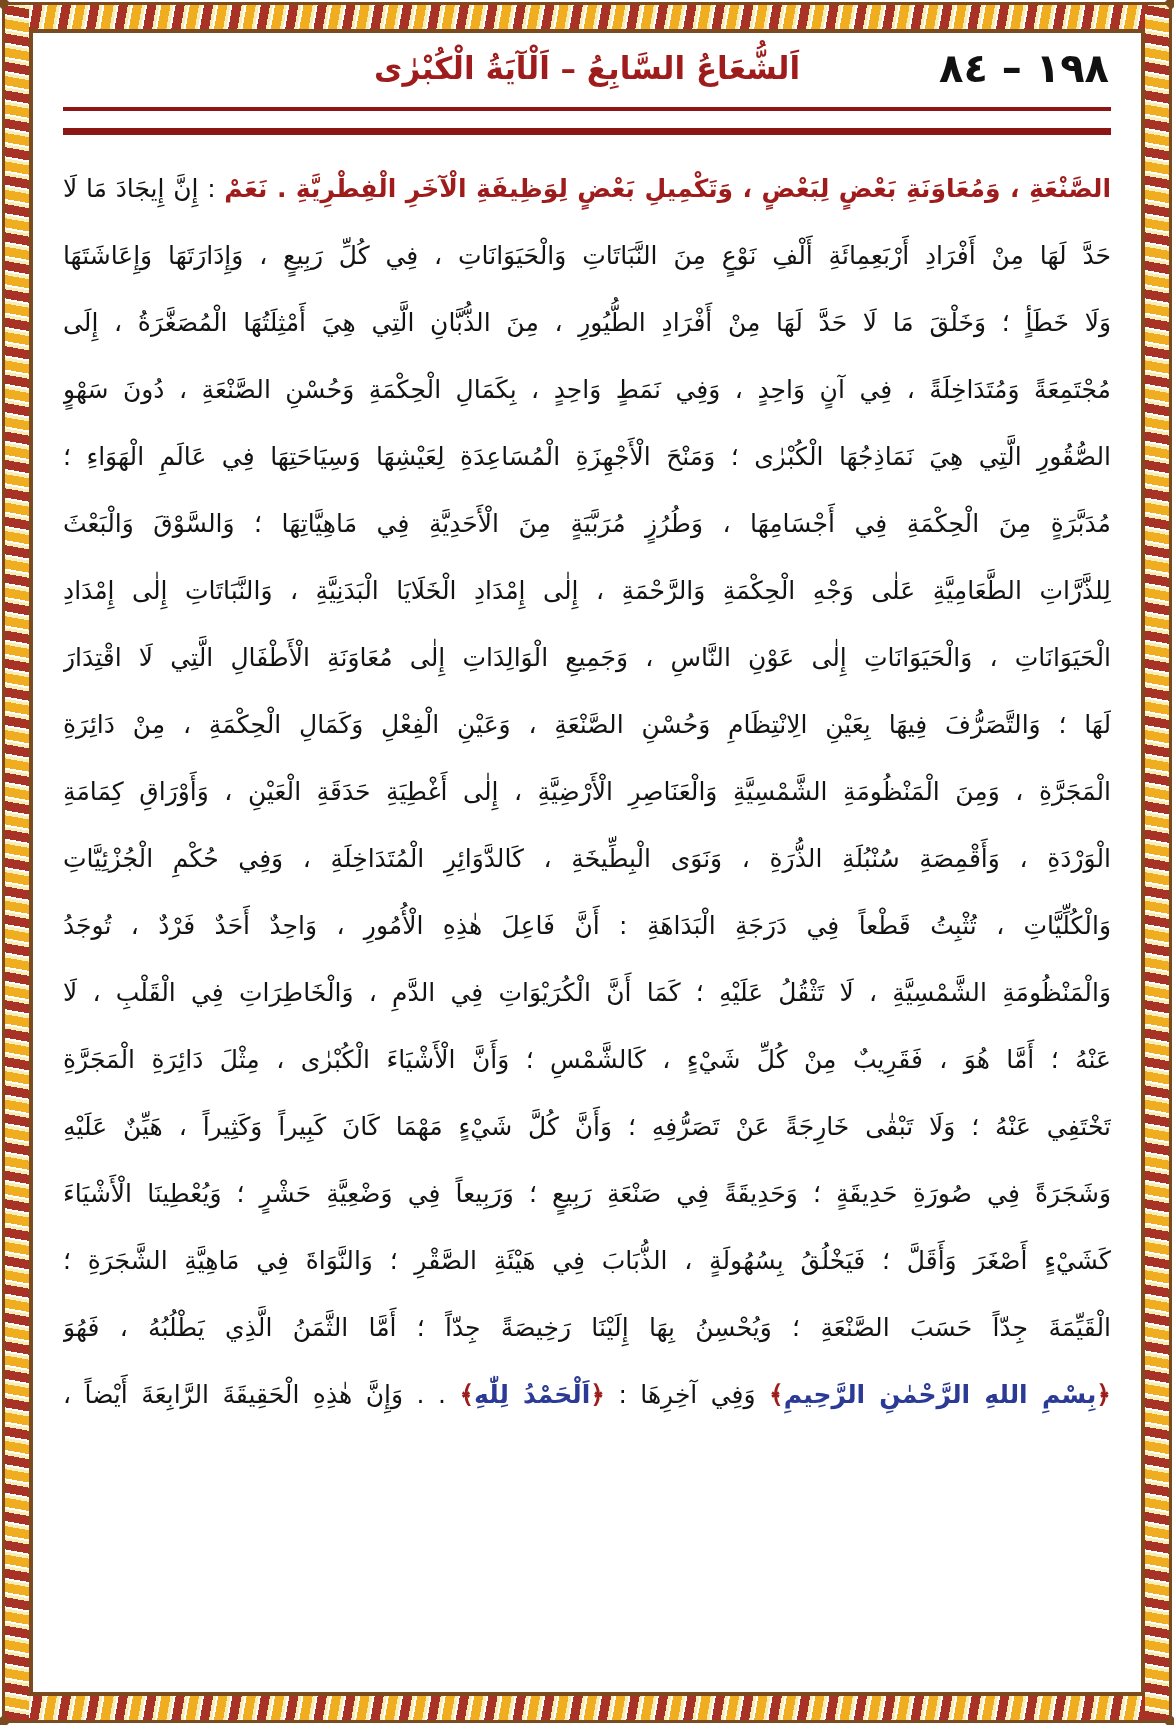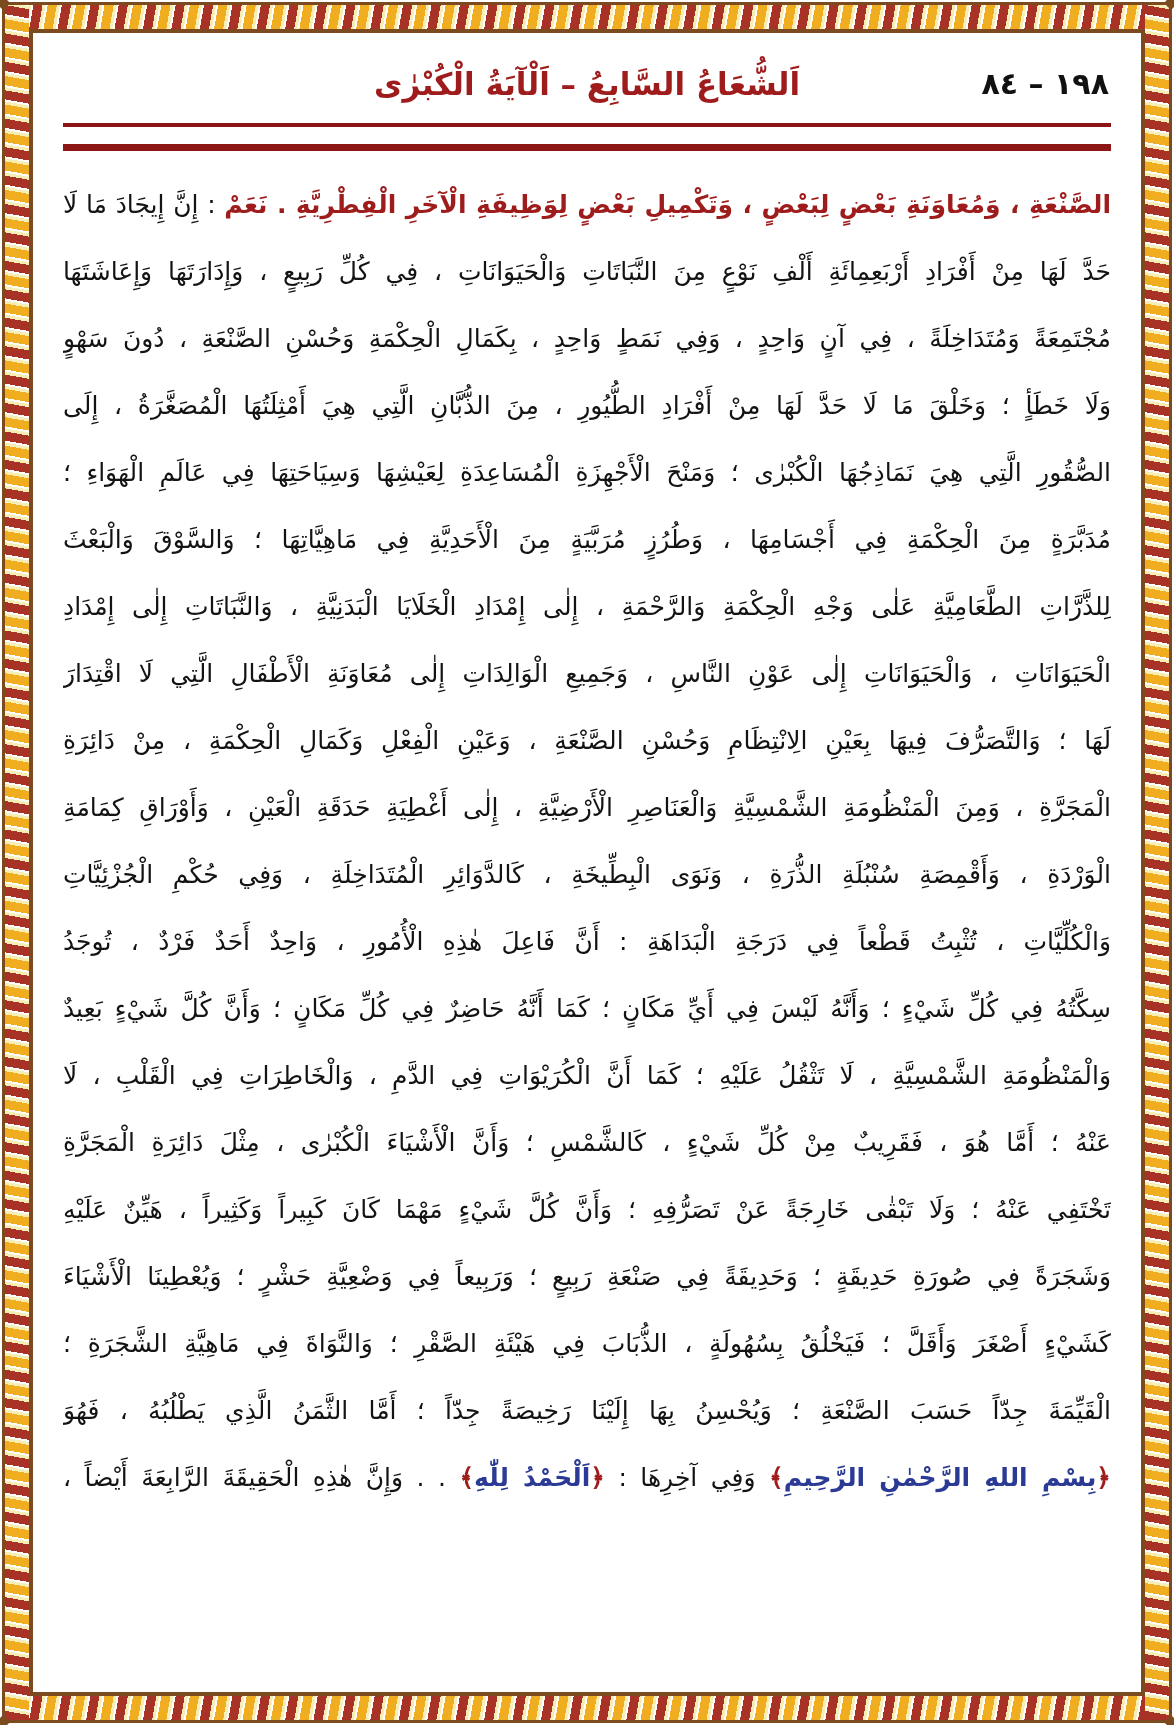--- a/index.html
+++ b/index.html
@@ -52,26 +52,26 @@
   .band-right{right:5px;}
   .corner{
     position:absolute;width:10px;height:10px;background:var(--brown);
     transform:rotate(45deg);pointer-events:none;
   }
   .corner-tl{top:-2px;left:-2px;}
   .corner-tr{top:-2px;right:-2px;}
   .corner-bl{bottom:-2px;left:-2px;}
   .corner-br{bottom:-2px;right:-2px;}
   
-  .content{position:absolute;inset:33px;padding:16px 30px 0 30px;box-sizing:border-box;}
+  .content{position:absolute;inset:33px;padding:0 30px 0 30px;box-sizing:border-box;}
   .header-row{position:relative;height:70px;direction:rtl;}
   .page-numbers{
     position:absolute;left:8px;top:0;
     direction:rtl;
-    font-size:30px;font-weight:bold;color:#111;line-height:70px;
+    font-size:40px;font-weight:bold;color:#111;line-height:70px;
   }
   
   .page-numbers{left:auto;right:auto;}
   .numbers-pos{position:absolute;right:2px;top:0;}
   .page-title{
     text-align:center;direction:rtl;
     font-size:31px;font-weight:bold;color:var(--red);line-height:70px;
     letter-spacing:0.5px;
   }
   .rule{margin-top:4px;height:17px;border-top:4px solid var(--rule);border-bottom:7px solid var(--rule);}
@@ -113,31 +113,30 @@
     <div class="header-row">
       <div class="page-title">اَلشُّعَاعُ السَّابِعُ – اَلْآيَةُ الْكُبْرٰى</div>
       <div class="page-numbers numbers-pos">١٩٨ – ٨٤</div>
     </div>
 
     <div class="rule"></div>
 
     <div class="body-text">
         <div class="text-line"><span class="seg-red">الصَّنْعَةِ ، وَمُعَاوَنَةِ بَعْضٍ لِبَعْضٍ ، وَتَكْمِيلِ بَعْضٍ لِوَظِيفَةِ الْآخَرِ الْفِطْرِيَّةِ . نَعَمْ</span><span class="seg-black"> : إِنَّ إِيجَادَ مَا لَا</span></div>
         <div class="text-line"><span class="seg-black">حَدَّ لَهَا مِنْ أَفْرَادِ أَرْبَعِمِائَةِ أَلْفِ نَوْعٍ مِنَ النَّبَاتَاتِ وَالْحَيَوَانَاتِ ، فِي كُلِّ رَبِيعٍ ، وَإِدَارَتَهَا وَإِعَاشَتَهَا</span></div>
+        <div class="text-line"><span class="seg-black">وَلَا خَطَأٍ ؛ وَخَلْقَ مَا لَا حَدَّ لَهَا مِنْ أَفْرَادِ الطُّيُورِ ، مِنَ الذُّبَّانِ الَّتِي هِيَ أَمْثِلَتُهَا الْمُصَغَّرَةُ ، إِلَى</span></div>
         <div class="text-line"><span class="seg-black">مُجْتَمِعَةً وَمُتَدَاخِلَةً ، فِي آنٍ وَاحِدٍ ، وَفِي نَمَطٍ وَاحِدٍ ، بِكَمَالِ الْحِكْمَةِ وَحُسْنِ الصَّنْعَةِ ، دُونَ سَهْوٍ</span></div>
-        <div class="text-line"><span class="seg-black">وَلَا خَطَأٍ ؛ وَخَلْقَ مَا لَا حَدَّ لَهَا مِنْ أَفْرَادِ الطُّيُورِ ، مِنَ الذُّبَّانِ الَّتِي هِيَ أَمْثِلَتُهَا الْمُصَغَّرَةُ ، إِلَى</span></div>
         <div class="text-line"><span class="seg-black">الصُّقُورِ الَّتِي هِيَ نَمَاذِجُهَا الْكُبْرٰى ؛ وَمَنْحَ الْأَجْهِزَةِ الْمُسَاعِدَةِ لِعَيْشِهَا وَسِيَاحَتِهَا فِي عَالَمِ الْهَوَاءِ ؛</span></div>
         <div class="text-line"><span class="seg-black">مُدَبَّرَةٍ مِنَ الْحِكْمَةِ فِي أَجْسَامِهَا ، وَطُرُزٍ مُرَبَّيَةٍ مِنَ الْأَحَدِيَّةِ فِي مَاهِيَّاتِهَا ؛ وَالسَّوْقَ وَالْبَعْثَ</span></div>
         <div class="text-line"><span class="seg-black">لِلذَّرَّاتِ الطَّعَامِيَّةِ عَلٰى وَجْهِ الْحِكْمَةِ وَالرَّحْمَةِ ، إِلٰى إِمْدَادِ الْخَلَايَا الْبَدَنِيَّةِ ، وَالنَّبَاتَاتِ إِلٰى إِمْدَادِ</span></div>
         <div class="text-line"><span class="seg-black">الْحَيَوَانَاتِ ، وَالْحَيَوَانَاتِ إِلٰى عَوْنِ النَّاسِ ، وَجَمِيعِ الْوَالِدَاتِ إِلٰى مُعَاوَنَةِ الْأَطْفَالِ الَّتِي لَا اقْتِدَارَ</span></div>
         <div class="text-line"><span class="seg-black">لَهَا ؛ وَالتَّصَرُّفَ فِيهَا بِعَيْنِ الِانْتِظَامِ وَحُسْنِ الصَّنْعَةِ ، وَعَيْنِ الْفِعْلِ وَكَمَالِ الْحِكْمَةِ ، مِنْ دَائِرَةِ</span></div>
         <div class="text-line"><span class="seg-black">الْمَجَرَّةِ ، وَمِنَ الْمَنْظُومَةِ الشَّمْسِيَّةِ وَالْعَنَاصِرِ الْأَرْضِيَّةِ ، إِلٰى أَغْطِيَةِ حَدَقَةِ الْعَيْنِ ، وَأَوْرَاقِ كِمَامَةِ</span></div>
         <div class="text-line"><span class="seg-black">الْوَرْدَةِ ، وَأَقْمِصَةِ سُنْبُلَةِ الذُّرَةِ ، وَنَوَى الْبِطِّيخَةِ ، كَالدَّوَائِرِ الْمُتَدَاخِلَةِ ، وَفِي حُكْمِ الْجُزْئِيَّاتِ</span></div>
         <div class="text-line"><span class="seg-black">وَالْكُلِّيَّاتِ ، تُثْبِتُ قَطْعاً فِي دَرَجَةِ الْبَدَاهَةِ : أَنَّ فَاعِلَ هٰذِهِ الْأُمُورِ ، وَاحِدٌ أَحَدٌ فَرْدٌ ، تُوجَدُ</span></div>
-        <div class="text-line"><span class="seg-black">سِكَّتُهُ فِي كُلِّ شَيْءٍ ؛ وَأَنَّهُ لَيْسَ فِي أَيِّ مَكَانٍ ؛ كَمَا أَنَّهُ حَاضِرٌ فِي كُلِّ مَكَانٍ ؛ وَأَنَّ كُلَّ شَيْءٍ بَعِيدٌ</span></div>
         <div class="text-line"><span class="seg-black">وَالْمَنْظُومَةِ الشَّمْسِيَّةِ ، لَا تَثْقُلُ عَلَيْهِ ؛ كَمَا أَنَّ الْكُرَيْوَاتِ فِي الدَّمِ ، وَالْخَاطِرَاتِ فِي الْقَلْبِ ، لَا</span></div>
         <div class="text-line"><span class="seg-black">عَنْهُ ؛ أَمَّا هُوَ ، فَقَرِيبٌ مِنْ كُلِّ شَيْءٍ ، كَالشَّمْسِ ؛ وَأَنَّ الْأَشْيَاءَ الْكُبْرٰى ، مِثْلَ دَائِرَةِ الْمَجَرَّةِ</span></div>
         <div class="text-line"><span class="seg-black">تَخْتَفِي عَنْهُ ؛ وَلَا تَبْقٰى خَارِجَةً عَنْ تَصَرُّفِهِ ؛ وَأَنَّ كُلَّ شَيْءٍ مَهْمَا كَانَ كَبِيراً وَكَثِيراً ، هَيِّنٌ عَلَيْهِ</span></div>
         <div class="text-line"><span class="seg-black">وَشَجَرَةً فِي صُورَةِ حَدِيقَةٍ ؛ وَحَدِيقَةً فِي صَنْعَةِ رَبِيعٍ ؛ وَرَبِيعاً فِي وَضْعِيَّةِ حَشْرٍ ؛ وَيُعْطِينَا الْأَشْيَاءَ</span></div>
         <div class="text-line"><span class="seg-black">كَشَيْءٍ أَصْغَرَ وَأَقَلَّ ؛ فَيَخْلُقُ بِسُهُولَةٍ ، الذُّبَابَ فِي هَيْئَةِ الصَّقْرِ ؛ وَالنَّوَاةَ فِي مَاهِيَّةِ الشَّجَرَةِ ؛</span></div>
         <div class="text-line"><span class="seg-black">الْقَيِّمَةَ جِدّاً حَسَبَ الصَّنْعَةِ ؛ وَيُحْسِنُ بِهَا إِلَيْنَا رَخِيصَةً جِدّاً ؛ أَمَّا الثَّمَنُ الَّذِي يَطْلُبُهُ ، فَهُوَ</span></div>
         <div class="text-line"><span class="seg-red">﴿</span><span class="seg-blue">بِسْمِ اللهِ الرَّحْمٰنِ الرَّحِيمِ</span><span class="seg-red">﴾</span><span class="seg-black"> وَفِي آخِرِهَا : </span><span class="seg-red">﴿</span><span class="seg-blue">اَلْحَمْدُ لِلّٰهِ</span><span class="seg-red">﴾</span><span class="seg-black"> . . وَإِنَّ هٰذِهِ الْحَقِيقَةَ الرَّابِعَةَ أَيْضاً ،</span></div>
       </div>
 
   </div>

